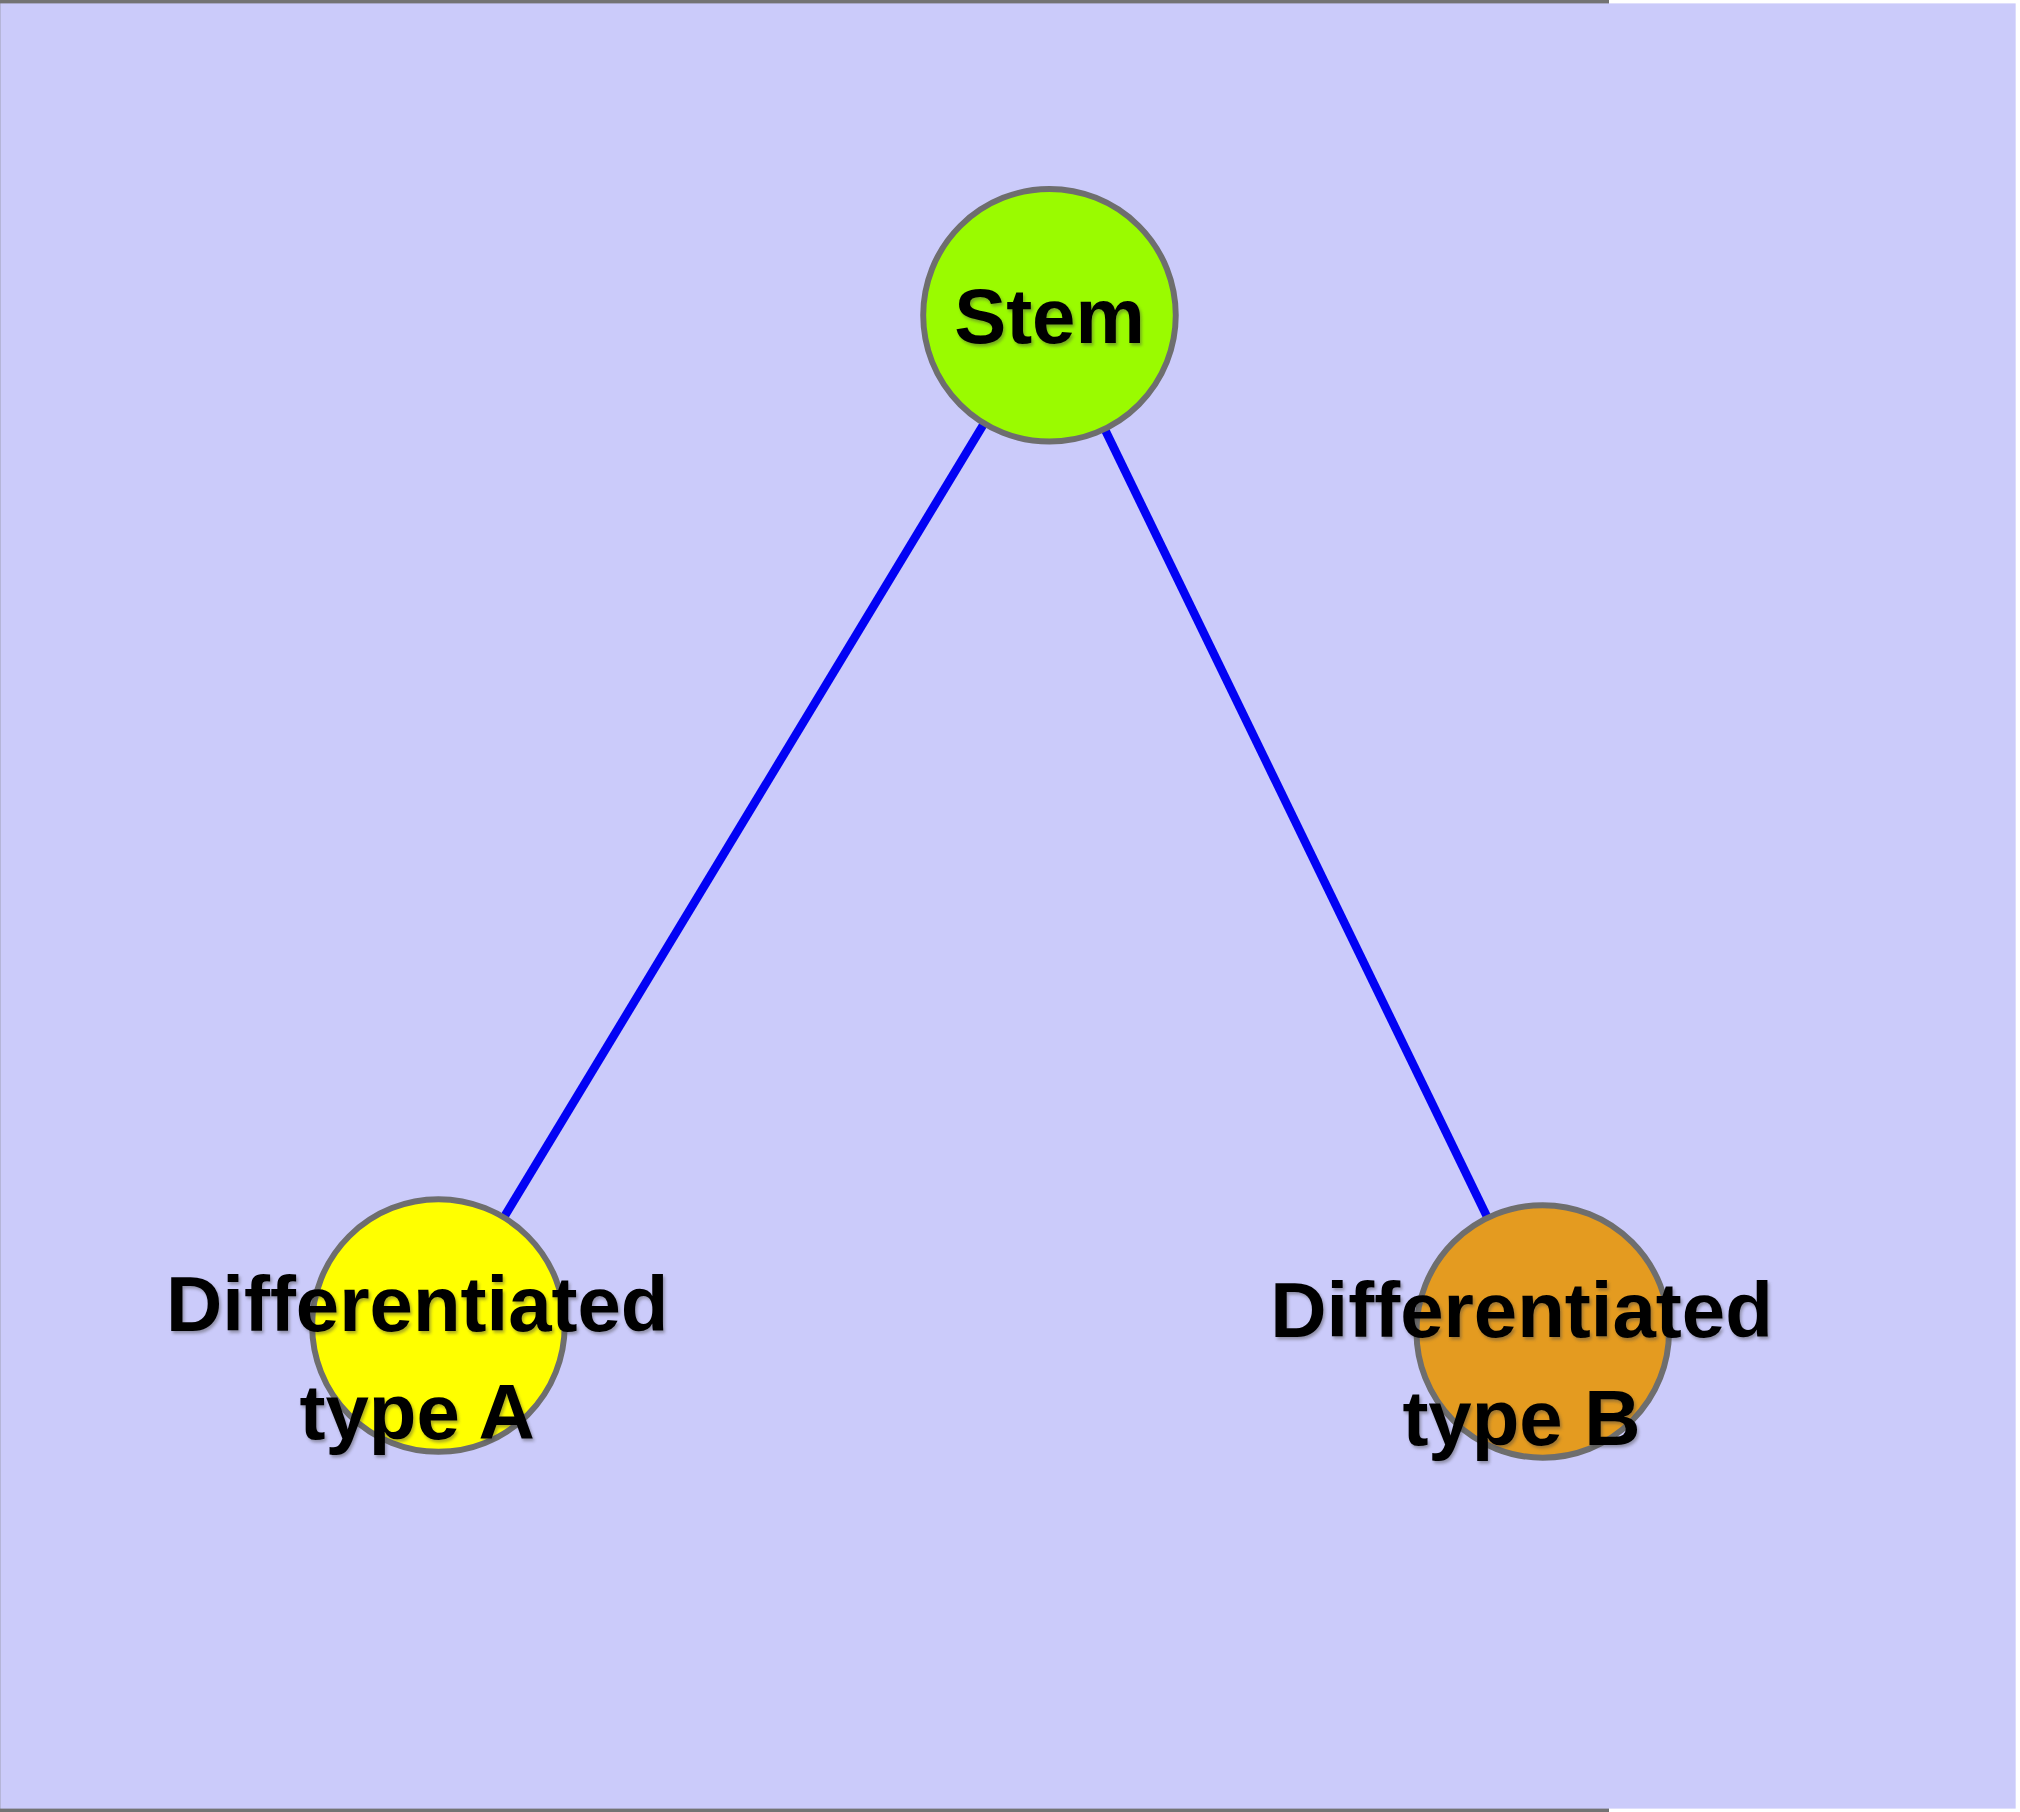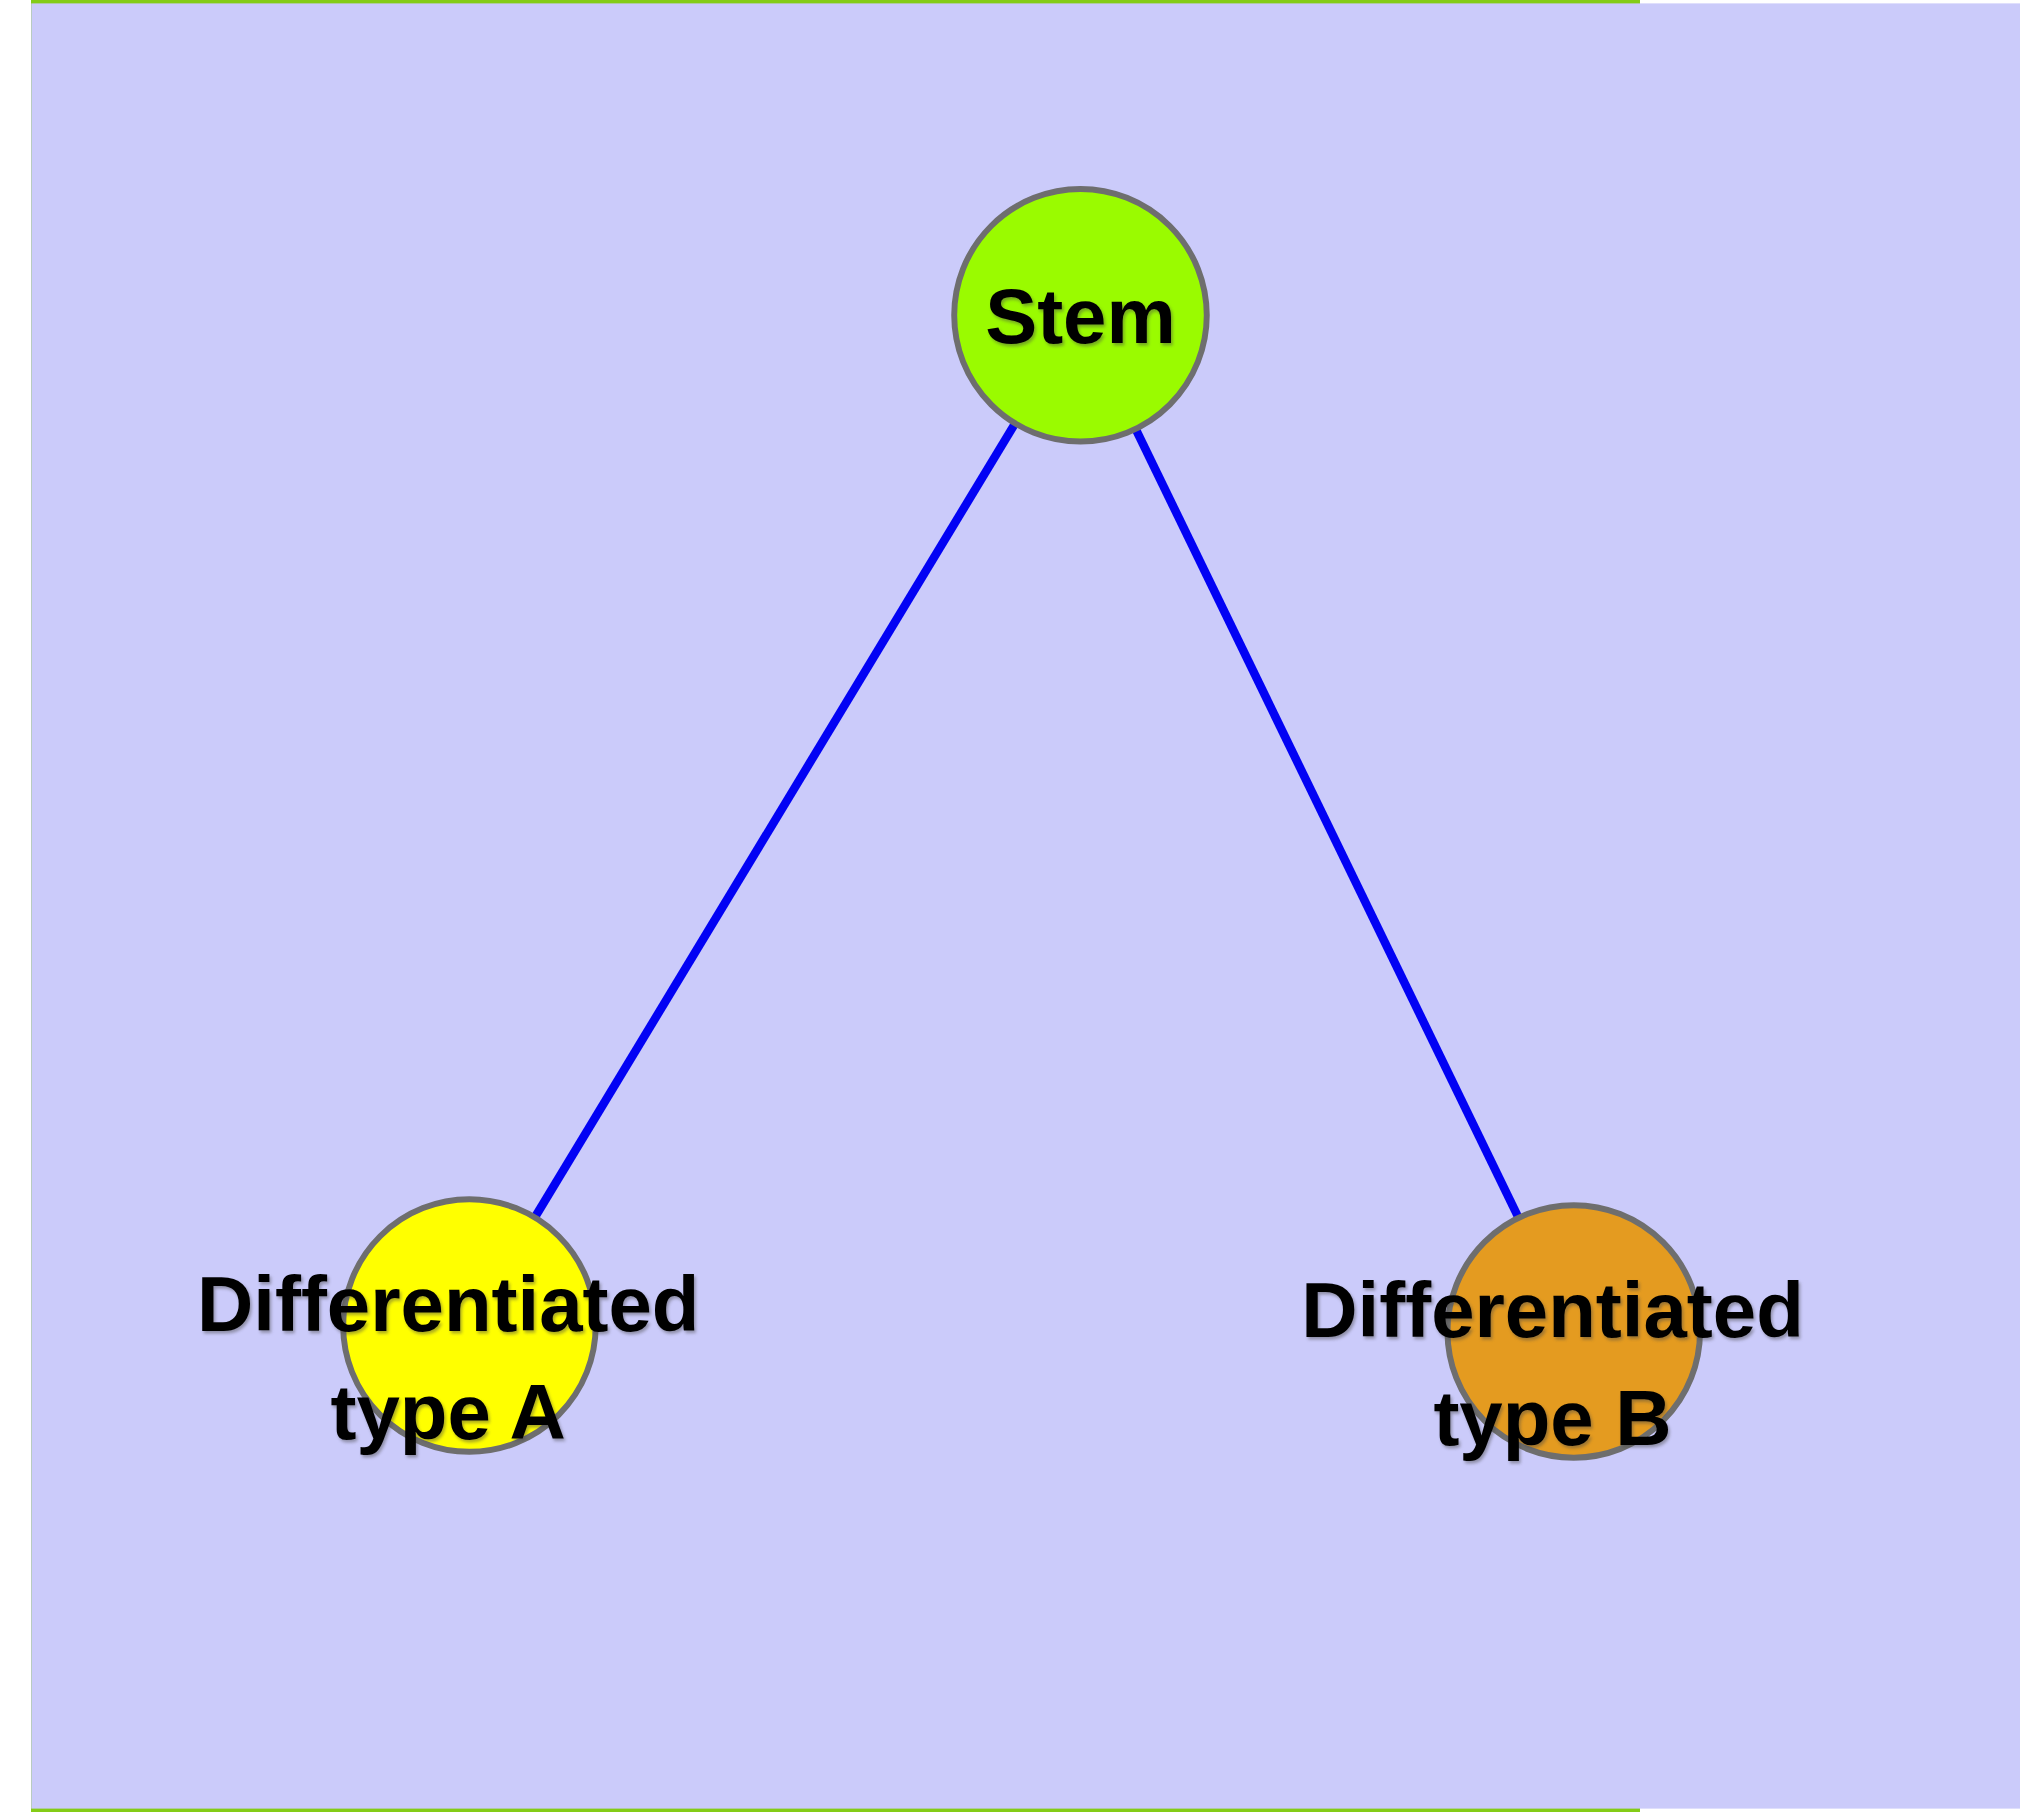--- a/index.html
+++ b/index.html
@@ -7,22 +7,21 @@
     padding: 0;
     background: #ffffff;
     width: 2021px;
     height: 1812px;
     overflow: hidden;
   }
   .stage {
     position: relative;
     width: 1609px;
     height: 1812px;
-    background: #84cc16;
-    margin-left: 31px;
+    background: #737373;
   }
   svg.graph {
     position: absolute;
     left: 0;
     top: 0;
     width: 2021px;
     height: 1812px;
     display: block;
   }
   .edge-line {

